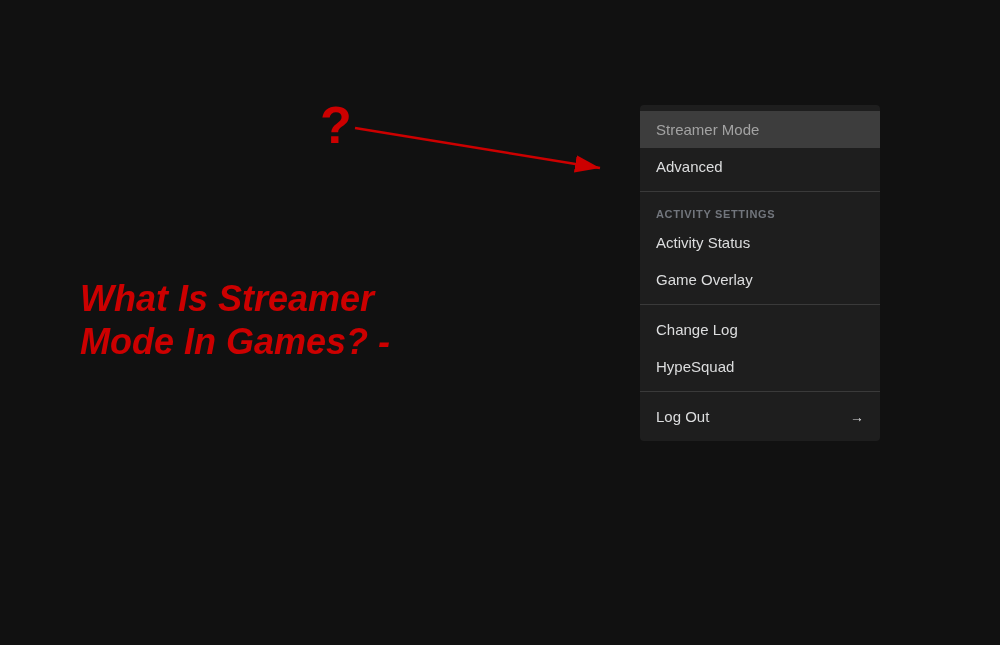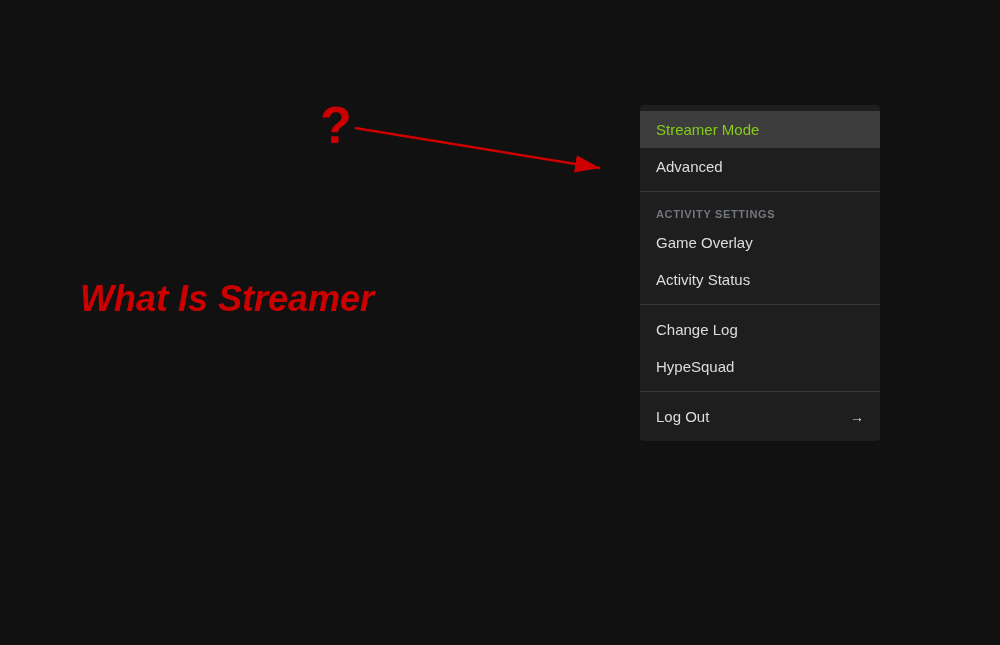--- a/index.html
+++ b/index.html
@@ -61,21 +61,21 @@
       color: #dcddde;
       font-size: 15px;
       cursor: pointer;
       display: flex;
       align-items: center;
       justify-content: space-between;
     }
 
     .menu-item.active {
       background-color: #3d3d3d;
-      color: #84cc16;
+      color: #a3a3a3;
     }
 
     .menu-divider {
       border: none;
       border-top: 1px solid #3a3a3a;
       margin: 6px 0;
     }
 
     .menu-section-label {
       padding: 8px 16px 4px 16px;
@@ -101,44 +101,44 @@
   <defs>
     <marker id="arrowhead" markerWidth="10" markerHeight="7" refX="10" refY="3.5" orient="auto">
       <polygon points="0 0, 10 3.5, 0 7" fill="#cc0000"></polygon>
     </marker>
   </defs>
   <line x1="355" y1="128" x2="600" y2="168" stroke="#cc0000" stroke-width="2.5" marker-end="url(#arrowhead)"></line>
 </svg>
 
 <div class="main-title">
   <span>What Is Streamer</span><br>
-  <br>
+  <span>Mode In Games? -</span><br>
 </div>
 
 <div class="menu-panel">
 
 
   <div class="menu-item active">
     <span>Streamer Mode</span>
   </div>
 
   <div class="menu-item">
     <span>Advanced</span>
   </div>
 
   <hr class="menu-divider">
 
   <div class="menu-section-label">ACTIVITY SETTINGS</div>
 
   <div class="menu-item">
-    <span>Game Overlay</span>
+    <span>Activity Status</span>
   </div>
 
   <div class="menu-item">
-    <span>Activity Status</span>
+    <span>Game Overlay</span>
   </div>
 
   <hr class="menu-divider">
 
   <div class="menu-item">
     <span>Change Log</span>
   </div>
 
   <div class="menu-item">
     <span>HypeSquad</span>

